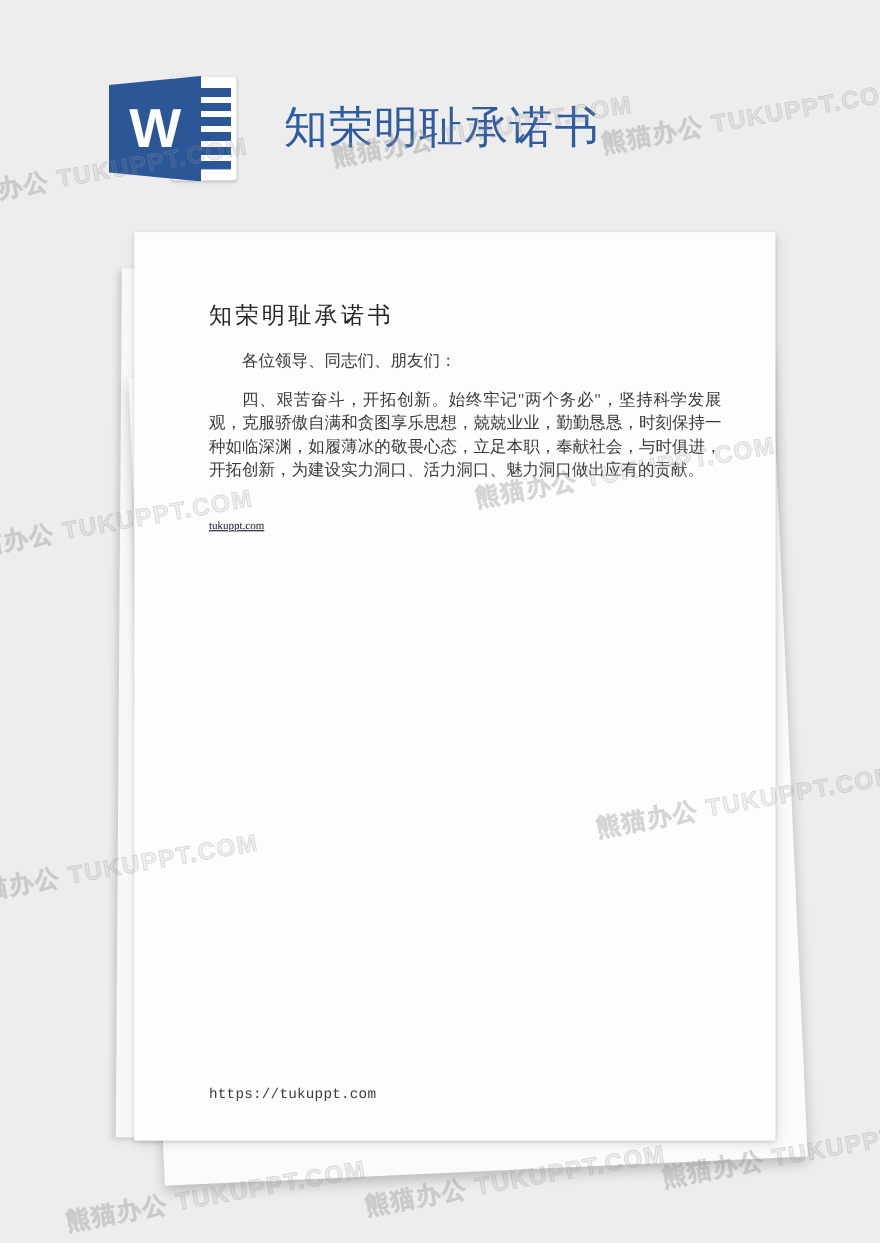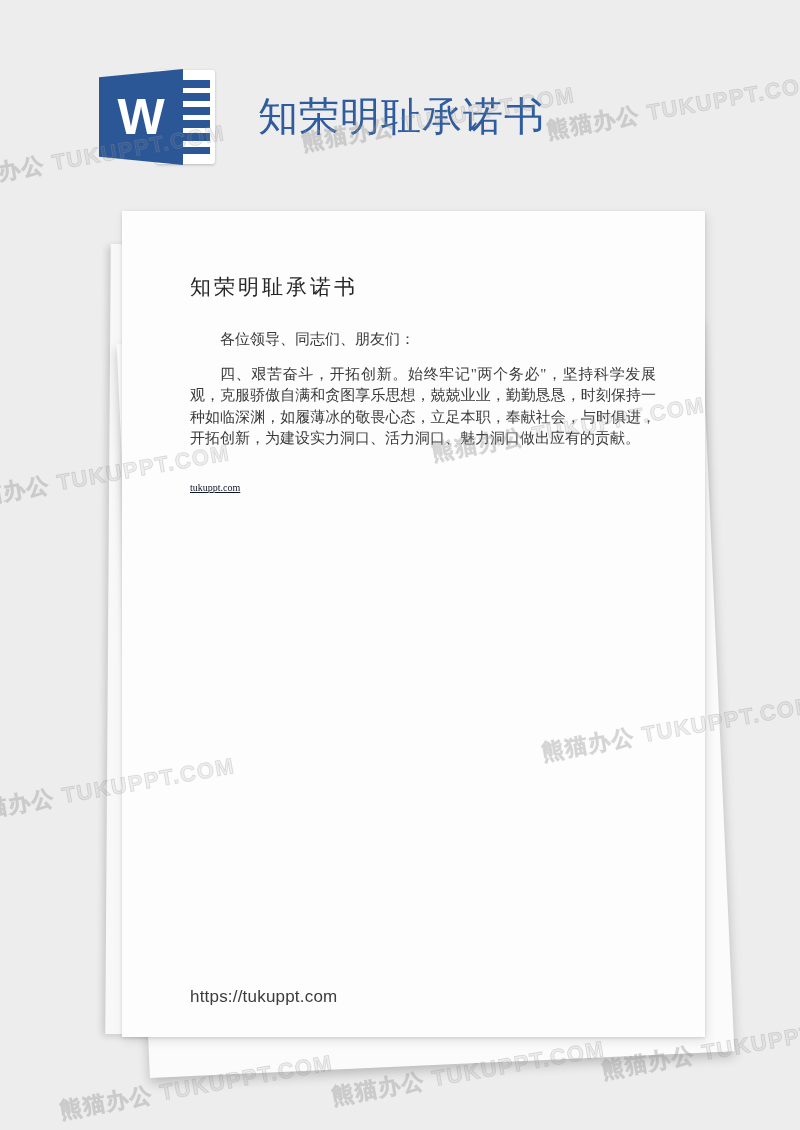--- a/index.html
+++ b/index.html
@@ -63,39 +63,39 @@
   }
 
   
   .doc-title {
     position:absolute; left:68px; top:62px;
     font-size:21px; letter-spacing:3px; color:#262626;
     font-family:"Liberation Serif","DejaVu Serif",serif;
     white-space:nowrap;
   }
   .doc-body {
-    position:absolute; left:68px; top:118px; width:466px;
+    position:absolute; left:68px; top:108px; width:466px;
     font-family:"Liberation Serif","DejaVu Serif",serif;
     font-size:15px; line-height:21.5px; color:#3a3a3a;
     text-align:justify;
   }
   .doc-body p { text-indent:2em; margin:0 0 10px 0; }
   .doc-body p.greeting { margin-bottom:13px; }
   .foot-note {
     margin-top:3px; font-size:12.5px; line-height:18px;
     color:#2f2f2f; text-align:left;
   }
   .foot-link {
     color:#0f172a; text-decoration:underline; cursor:pointer;
     font-size:10px;
   }
   .page-url {
     position:absolute; left:68px; top:776px;
-    font-size:17px; color:#3c3c3c; letter-spacing:.2px;
-    font-family:Liberation Sans, sans-serif;
+    font-size:13px; color:#3c3c3c; letter-spacing:.2px;
+    font-family:Liberation Mono, monospace;
   }
 
   
   .wm {
     position:absolute; z-index:4;
     font-weight:bold; font-size:22px; letter-spacing:1.5px;
     white-space:nowrap; transform:rotate(-10deg);
     color:rgba(150,150,150,0.13);
     -webkit-text-stroke:0.8px rgba(150,150,150,0.30);
     pointer-events:none;

